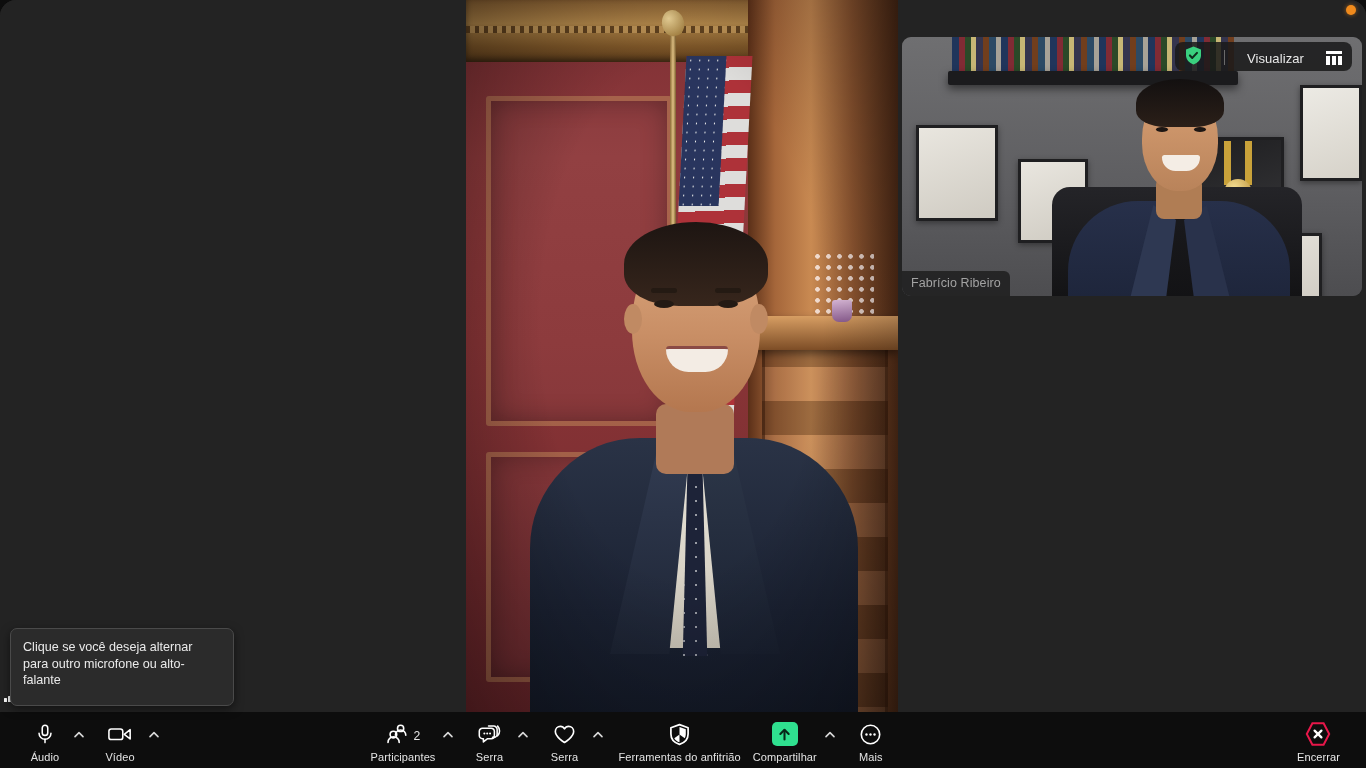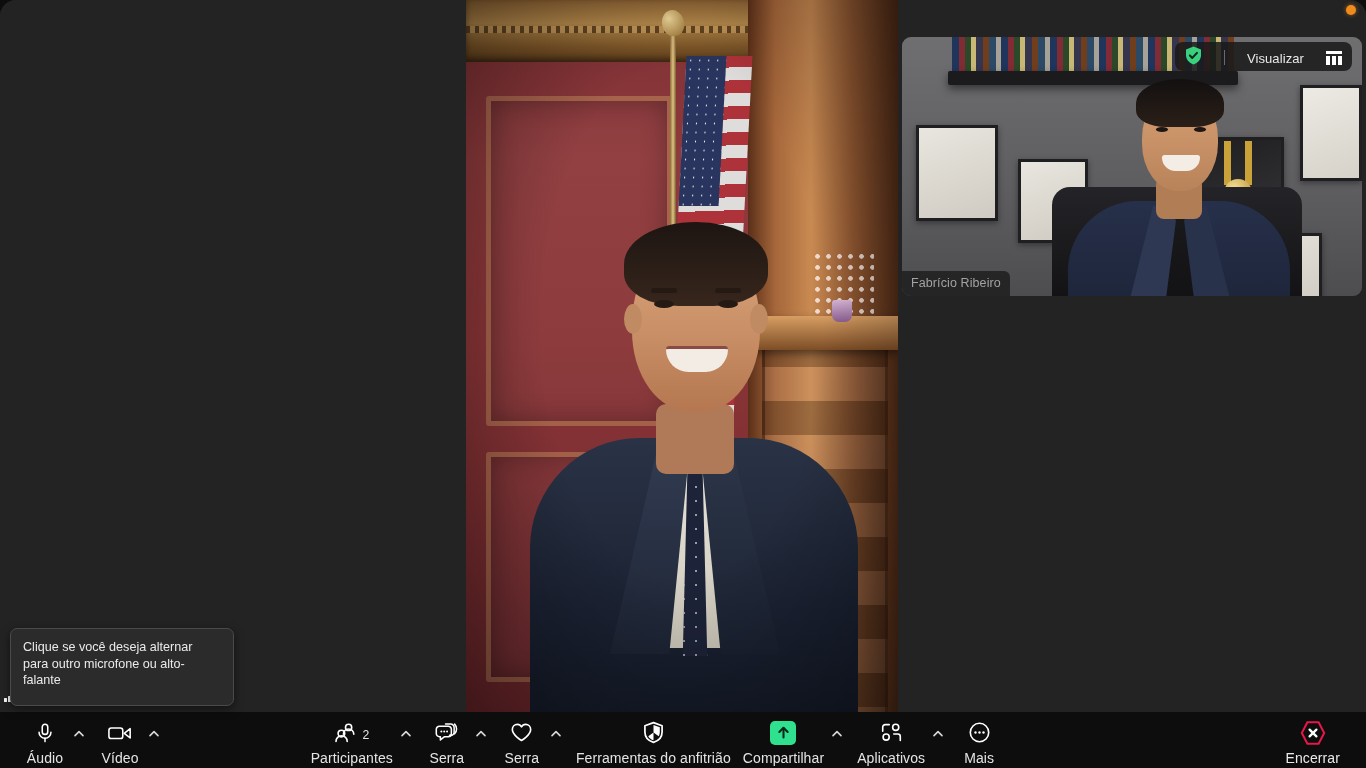--- a/index.html
+++ b/index.html
@@ -325,21 +325,21 @@
     cursor:pointer;
     user-select:none;
   }
   .tb-ico {
     height:26px; display:flex; align-items:center; justify-content:center;
     color:#ffffff;
   }
   .tb-lbl {
     margin-top:5px;
     color:#e4e4e4;
-    font-size:14px; line-height:1;
+    font-size:11px; line-height:1;
     white-space:nowrap;
     letter-spacing:.1px;
   }
   .tb-group { display:flex; align-items:flex-start; }
   .caret {
     margin-top:10px; margin-left:-1px; margin-right:6px;
     width:16px; height:16px;
     display:flex; align-items:center; justify-content:center;
     color:#d8d8d8; cursor:pointer;
   }
@@ -593,38 +593,20 @@
           </span>
           <span class="tb-lbl">Compartilhar</span>
         </div>
         <div class="caret">
           <svg viewBox="0 0 12 12" width="12" height="12" aria-hidden="true">
             <path d="M2 7.6 L6 3.6 L10 7.6" fill="none" stroke="#d8d8d8" stroke-width="1.6" stroke-linecap="round" stroke-linejoin="round"></path>
           </svg>
         </div>
       </div>
 
-      <div class="tb-group">
-        <div class="tb-item">
-          <span class="tb-ico">
-            <svg viewBox="0 0 24 22" width="23" height="21" aria-hidden="true">
-              <path d="M9.6 2.8 H5.4 A2.6 2.6 0 0 0 2.8 5.4 V9.6" fill="none" stroke="#fff" stroke-width="1.7" stroke-linecap="round"></path>
-              <circle cx="16.4" cy="5.6" r="3.2" fill="none" stroke="#fff" stroke-width="1.7"></circle>
-              <circle cx="6.4" cy="15.8" r="3.2" fill="none" stroke="#fff" stroke-width="1.7"></circle>
-              <path d="M14.4 12.6 H18.6 A2.6 2.6 0 0 1 21.2 15.2 V19.4" fill="none" stroke="#fff" stroke-width="1.7" stroke-linecap="round"></path>
-            </svg>
-          </span>
-          <span class="tb-lbl">Aplicativos</span>
-        </div>
-        <div class="caret">
-          <svg viewBox="0 0 12 12" width="12" height="12" aria-hidden="true">
-            <path d="M2 7.6 L6 3.6 L10 7.6" fill="none" stroke="#d8d8d8" stroke-width="1.6" stroke-linecap="round" stroke-linejoin="round"></path>
-          </svg>
-        </div>
-      </div>
 
       <div class="tb-group">
         <div class="tb-item">
           <span class="tb-ico">
             <svg viewBox="0 0 24 24" width="23" height="23" aria-hidden="true">
               <circle cx="12" cy="12" r="9.6" fill="none" stroke="#fff" stroke-width="1.7"></circle>
               <circle cx="7.8" cy="12" r="1.25" fill="#fff"></circle>
               <circle cx="12" cy="12" r="1.25" fill="#fff"></circle>
               <circle cx="16.2" cy="12" r="1.25" fill="#fff"></circle>
             </svg>

